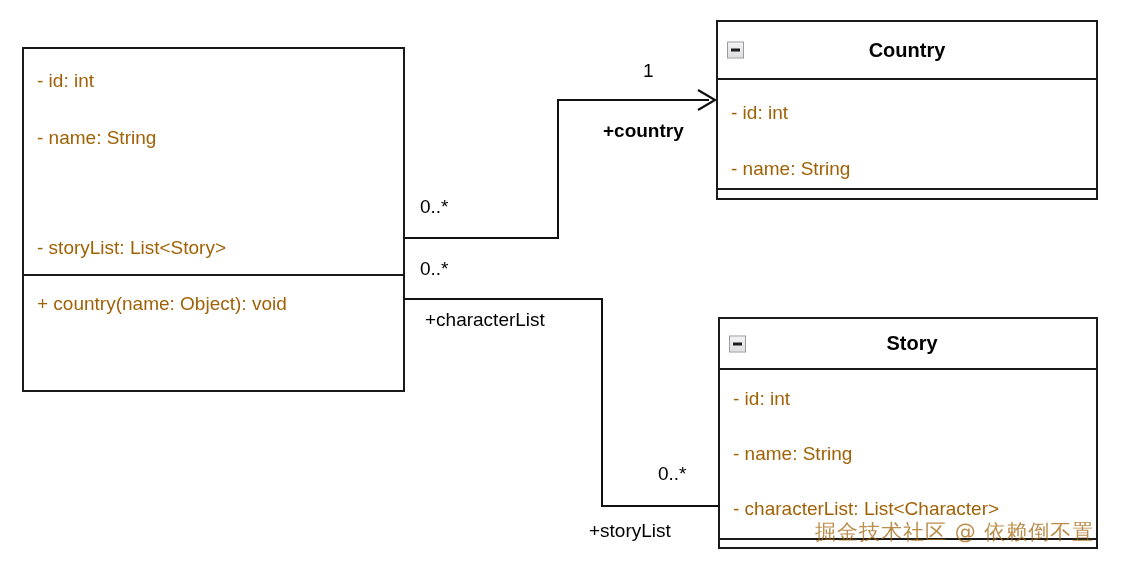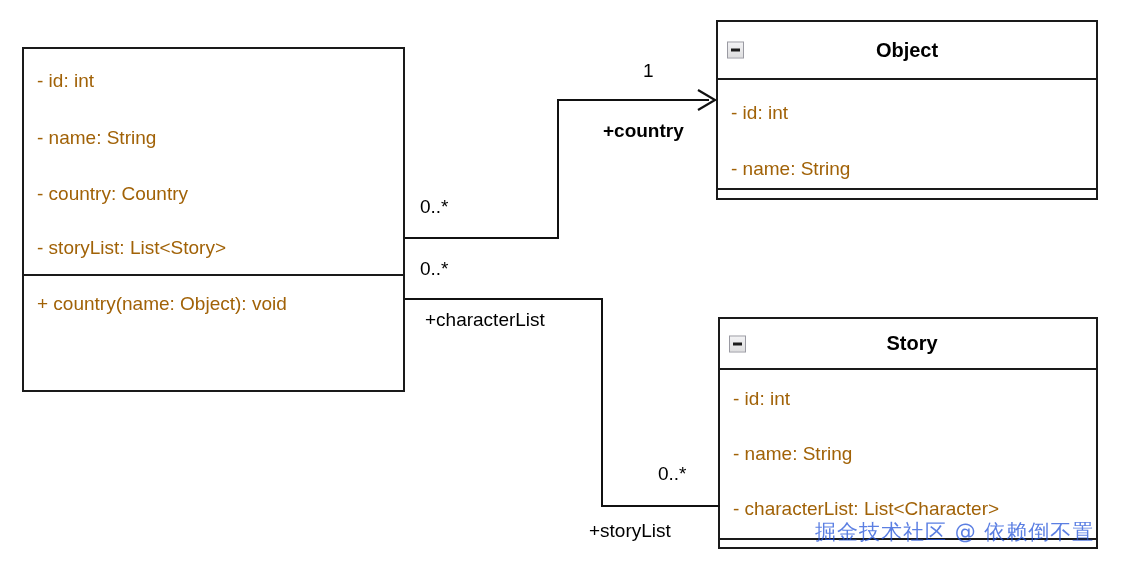--- a/index.html
+++ b/index.html
@@ -96,50 +96,49 @@
     font-size: 19px;
     white-space: nowrap;
     color: #000000;
   }
 
   
   .watermark {
     position: absolute;
     font-size: 21px;
     white-space: nowrap;
-    color: #1d4ed8;
+    color: #a16207;
     opacity: .72;
     letter-spacing: 1px;
     font-family: "DejaVu Sans", sans-serif;
     pointer-events: none;
   }
 </style>
 </head>
 <body>
 
 <div id="canvas">
 
   <div class="uml-class" style="left:22px; top:47px; width:383px; height:345px;">
     <div class="uml-compartment" style="height:225px;">
       <span class="uml-member" style="top:21px;">- id: int</span>
       <span class="uml-member" style="top:78px;">- name: String</span>
-      <span class="uml-member" style="top:134px;">- country: Country</span>
       <span class="uml-member" style="top:188px;">- storyList: List&lt;Story&gt;</span>
     </div>
     <div class="uml-compartment sep" style="height:58px;">
       <span class="uml-member" style="top:17px;">+ country(name: Object): void</span>
     </div>
   </div>
 
   <div class="uml-class" style="left:716px; top:20px; width:382px; height:180px;">
     <div class="uml-header" style="height:58px;">
       <span class="collapse-icon">
           <i></i>
         </span>
-      <span class="uml-title">Object</span>
+      <span class="uml-title">Country</span>
     </div>
     <div class="uml-compartment" style="height:108px;">
       <span class="uml-member" style="top:22px;">- id: int</span>
       <span class="uml-member" style="top:78px;">- name: String</span>
     </div>
     <div class="uml-compartment sep" style="height:10px;"></div>
   </div>
 
   <div class="uml-class" style="left:718px; top:317px; width:380px; height:232px;">
     <div class="uml-header" style="height:51px;padding-left:8px;">

